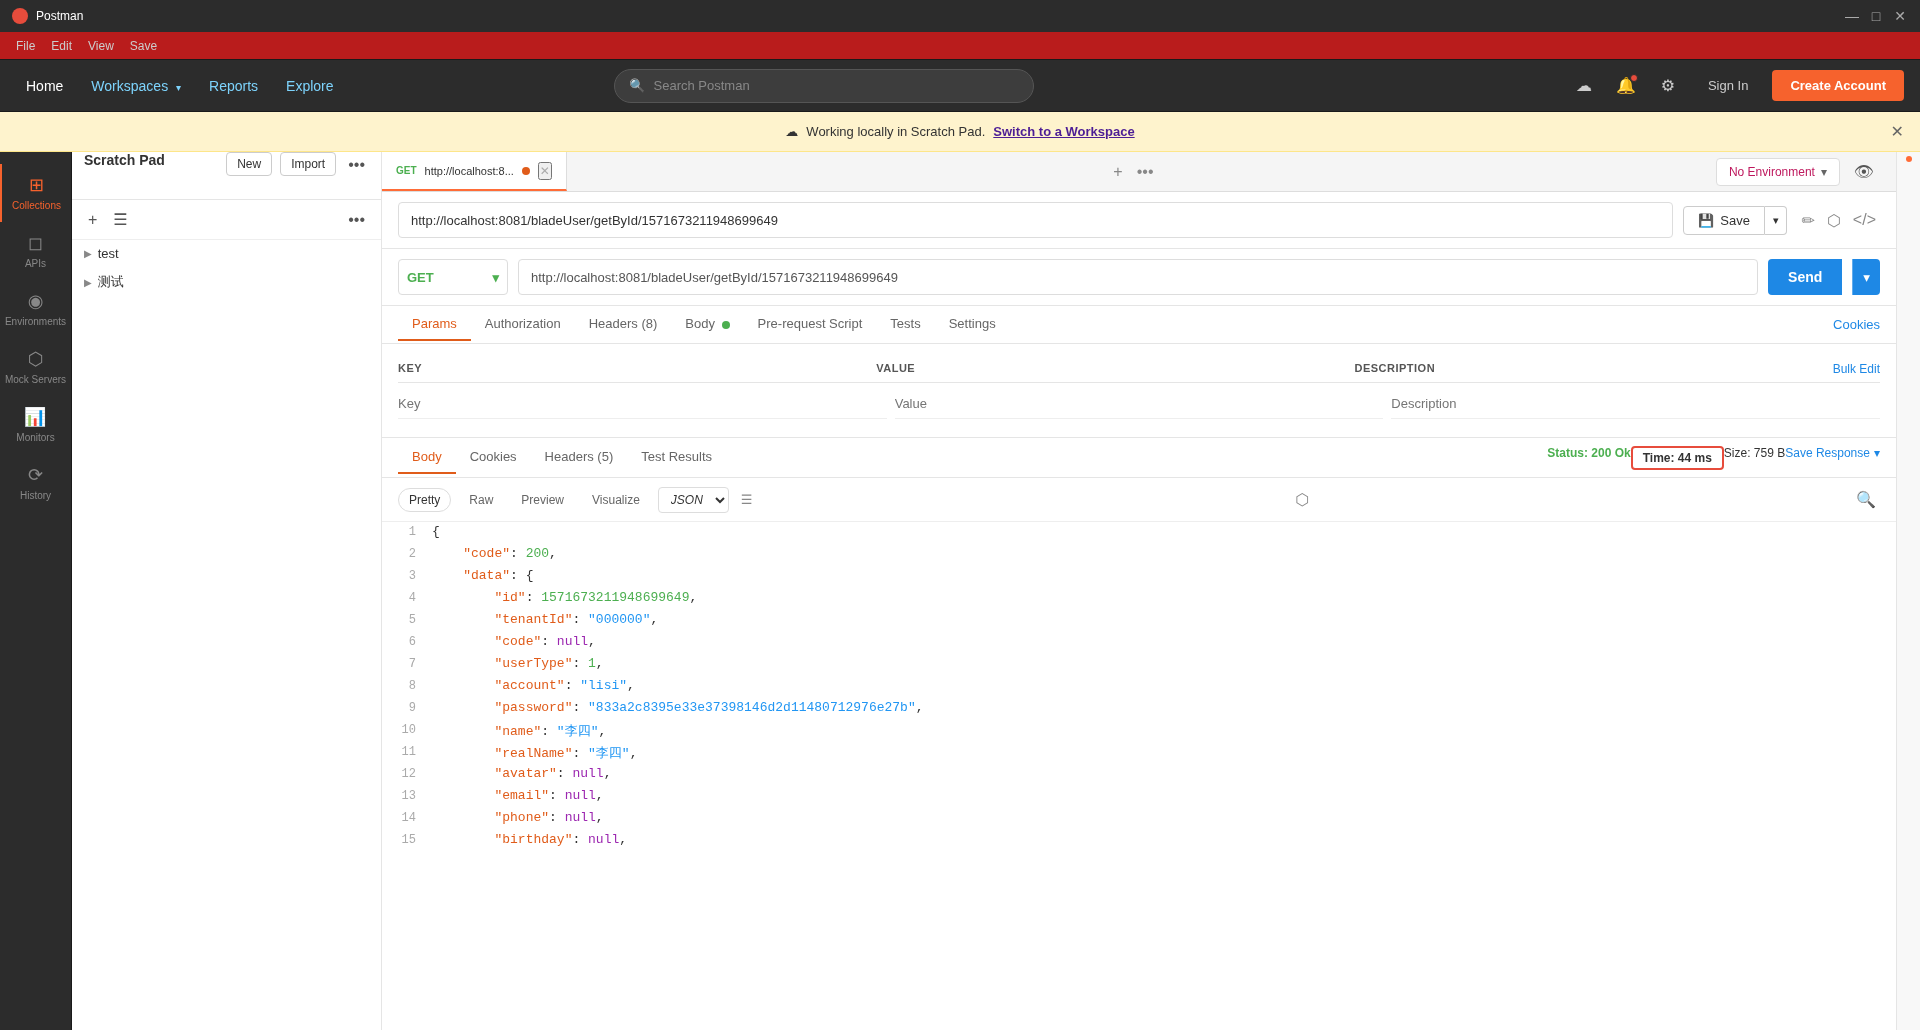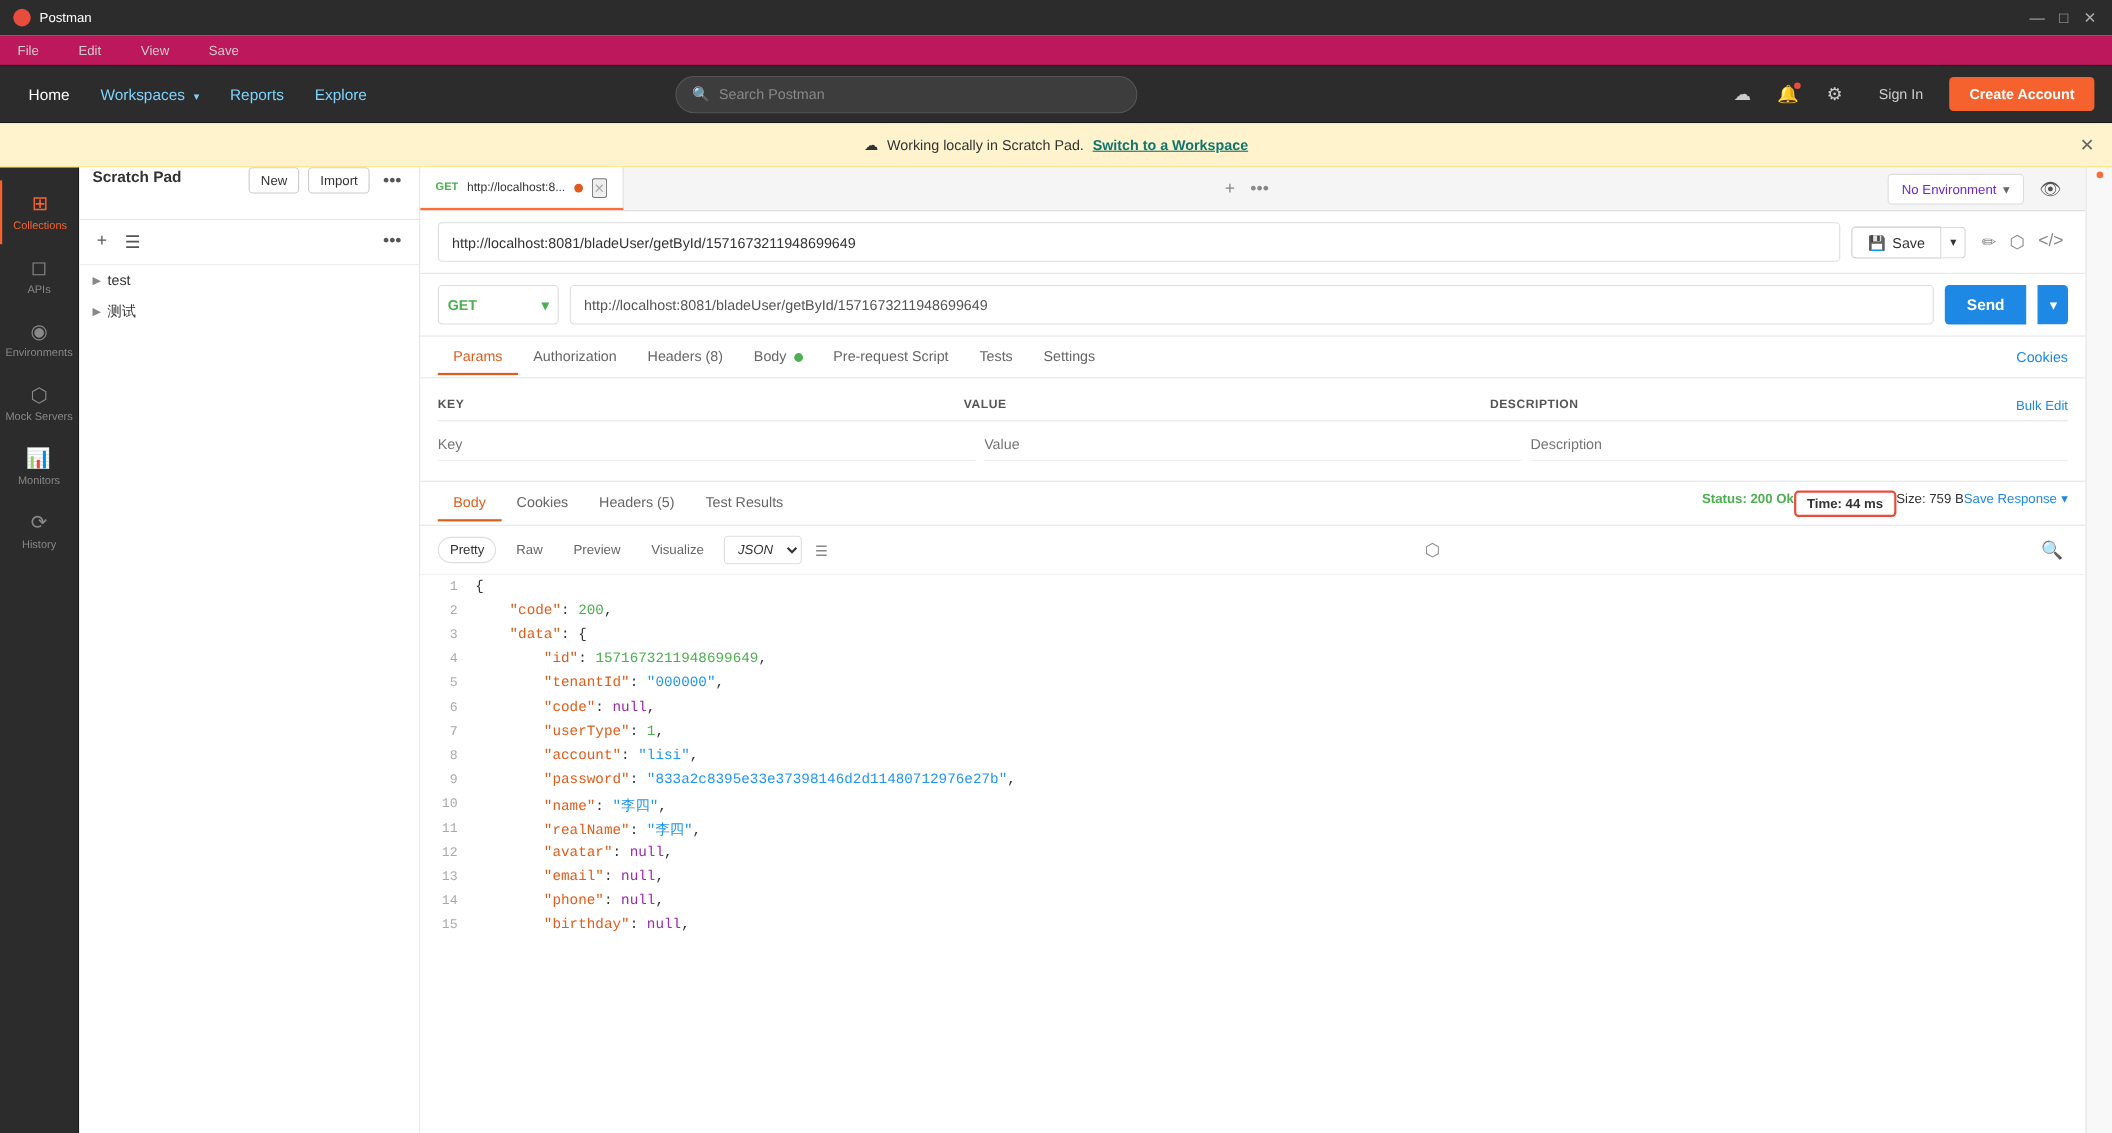--- a/index.html
+++ b/index.html
@@ -6,41 +6,41 @@
     body { font-family: -apple-system, BlinkMacSystemFont, 'Segoe UI', sans-serif; font-size: 13px; background: #fff; overflow: hidden; width: 1920px; height: 1030px; }
 
     
     .title-bar { height: 32px; background: #2c2c2c; display: flex; align-items: center; padding: 0 12px; color: #ccc; font-size: 12px; }
     .title-bar .app-icon { width: 16px; height: 16px; background: #e74c3c; border-radius: 50%; margin-right: 8px; }
     .title-bar .app-name { color: #fff; font-size: 12px; }
     .title-bar .window-controls { margin-left: auto; display: flex; gap: 8px; }
     .title-bar .wc-btn { width: 16px; height: 16px; border: none; background: none; color: #aaa; cursor: pointer; font-size: 14px; display: flex; align-items: center; justify-content: center; }
 
     
-    .menu-bar { height: 28px; background: #be185d; display: flex; align-items: center; padding: 0 8px; gap: 20px; border-bottom: 1px solid #1a1a1a; }
+    .menu-bar { height: 28px; background: #b91c1c; display: flex; align-items: center; padding: 0 8px; gap: 0; border-bottom: 1px solid #1a1a1a; }
     .menu-item { color: #ccc; padding: 2px 8px; font-size: 12px; cursor: pointer; border-radius: 3px; }
 
     
     .top-nav { height: 52px; background: #2c2c2c; display: flex; align-items: center; padding: 0 16px; gap: 8px; border-bottom: 1px solid #1a1a1a; }
     .nav-link { color: #7dd3fc; text-decoration: none; padding: 6px 10px; font-size: 14px; border-radius: 4px; cursor: pointer; }
     .nav-link.active { color: #fff; font-weight: 500; }
     .nav-link .chevron { font-size: 10px; margin-left: 4px; }
     .search-bar { flex: 0 0 420px; height: 34px; background: #3d3d3d; border: 1px solid #555; border-radius: 20px; display: flex; align-items: center; padding: 0 14px; gap: 8px; margin: 0 auto; cursor: text; }
     .search-bar .search-icon { color: #888; font-size: 13px; }
     .search-bar span { color: #888; font-size: 13px; }
     .nav-right { display: flex; align-items: center; gap: 10px; margin-left: auto; }
     .nav-icon-btn { width: 32px; height: 32px; background: none; border: none; color: #ccc; cursor: pointer; font-size: 16px; display: flex; align-items: center; justify-content: center; border-radius: 4px; position: relative; }
     .notification-dot { position: absolute; top: 4px; right: 4px; width: 8px; height: 8px; background: #e74c3c; border-radius: 50%; border: 1px solid #2c2c2c; }
     .sign-in-btn { padding: 6px 14px; background: none; border: none; color: #ccc; font-size: 13px; cursor: pointer; }
     .create-account-btn { padding: 8px 18px; background: #f6622d; border: none; color: #fff; font-size: 13px; font-weight: 600; border-radius: 4px; cursor: pointer; }
 
     
     .banner { height: 40px; background: #fef3cd; display: flex; align-items: center; justify-content: center; gap: 8px; font-size: 13px; color: #333; border-bottom: 1px solid #fde68a; position: relative; }
     .banner .close-btn { position: absolute; right: 16px; background: none; border: none; cursor: pointer; color: #666; font-size: 16px; }
-    .banner .switch-link { color: #0f766e; font-weight: 600; cursor: pointer; text-decoration: underline; }
+    .banner .switch-link { color: #4c1d95; font-weight: 600; cursor: pointer; text-decoration: underline; }
 
     
     .main-layout { display: flex; height: calc(1030px - 32px - 28px - 52px - 40px); }
 
     
     .sidebar { width: 72px; background: #2c2c2c; display: flex; flex-direction: column; align-items: center; padding-top: 12px; gap: 0; border-right: 1px solid #1a1a1a; }
     .sidebar-item { width: 100%; display: flex; flex-direction: column; align-items: center; padding: 10px 0; cursor: pointer; color: #888; gap: 4px; }
     .sidebar-item.active { color: #f6622d; border-left: 2px solid #f6622d; }
     .sidebar-item .si-icon { font-size: 18px; }
     .sidebar-item .si-label { font-size: 10px; text-align: center; line-height: 1.2; }
@@ -133,21 +133,21 @@
 
     
     .code-area::-webkit-scrollbar { width: 8px; }
     .code-area::-webkit-scrollbar-track { background: #f5f5f5; }
     .code-area::-webkit-scrollbar-thumb { background: #ddd; border-radius: 4px; }
 
     
     .right-rail { width: 24px; background: #f8f8f8; border-left: 1px solid #e5e5e5; display: flex; flex-direction: column; align-items: center; }
     .rail-indicator { width: 6px; height: 6px; background: #ff6c37; border-radius: 50%; margin: 4px auto; }
 
-    .no-env { color: #6d28d9; font-size: 12px; }
+    .no-env { color: #be185d; font-size: 12px; }
   </style>
 </head>
 <body>
 
 <div class="title-bar">
   <div class="app-icon"></div>
   <span class="app-name">Postman</span>
   <div class="window-controls">
     <button class="wc-btn">—</button>
     <button class="wc-btn">□</button>

